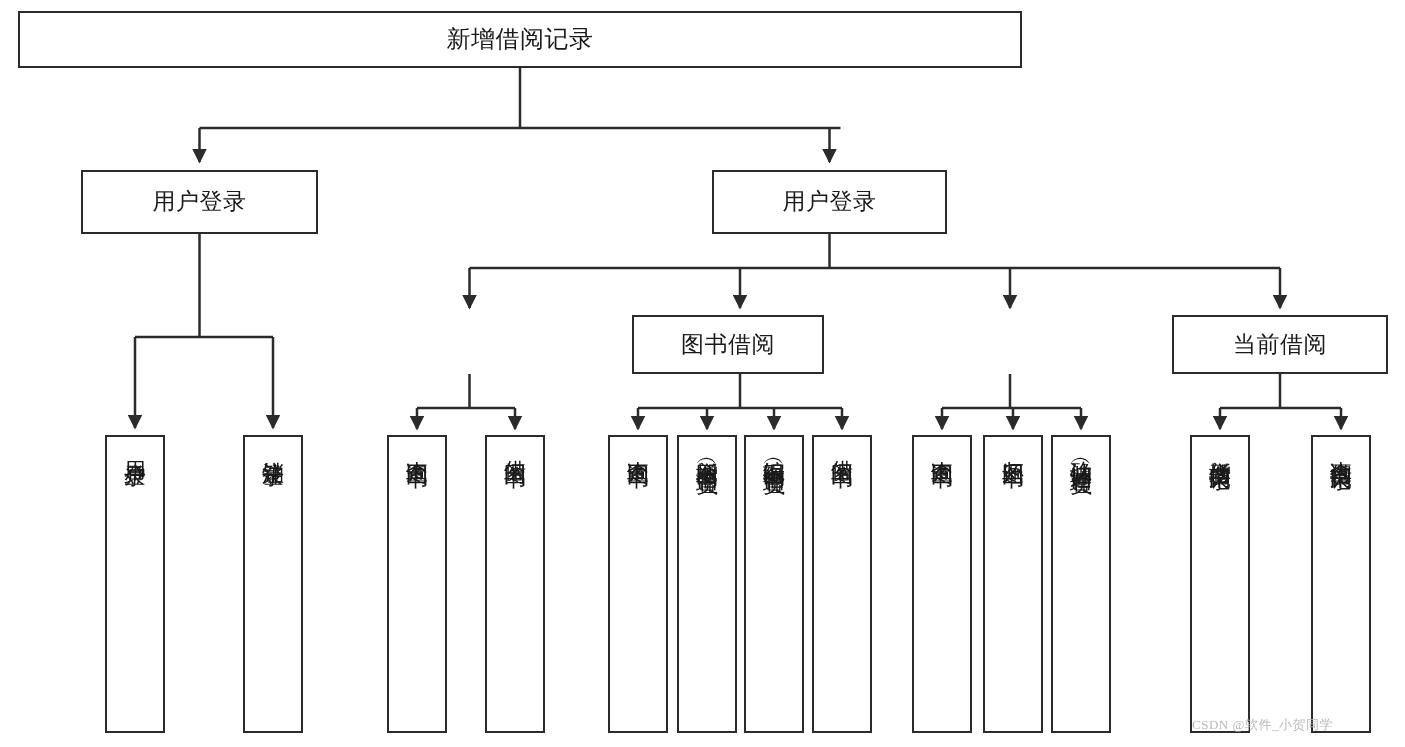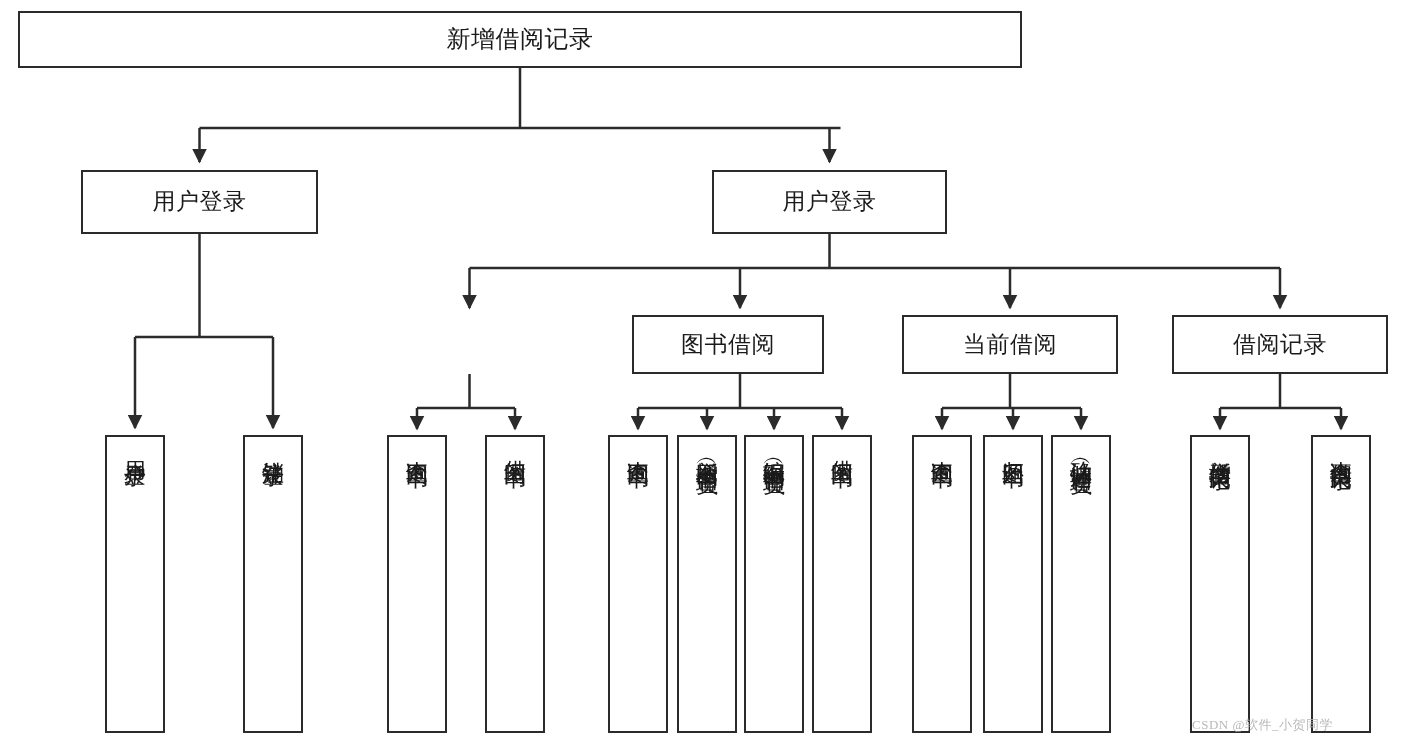--- a/index.html
+++ b/index.html
@@ -137,25 +137,22 @@
   <div class="node horiz" style="left:81px; top:170px; width:237px; height:64px;">
     <span class="node-label">用户登录</span>
   </div>
   <div class="node horiz" style="left:712px; top:170px; width:235px; height:64px;">
     <span class="node-label">用户登录</span>
   </div>
 
   <div class="node horiz" style="left:632px; top:315px; width:192px; height:59px;">
     <span class="node-label">图书借阅</span>
   </div>
-  <div class="node horiz" style="left:902px; top:315px; width:216px; height:59px;">
+  <div class="node horiz" style="left:1172px; top:315px; width:216px; height:59px;">
     <span class="node-label">当前借阅</span>
-  </div>
-  <div class="node horiz" style="left:1172px; top:315px; width:216px; height:59px;">
-    <span class="node-label">借阅记录</span>
   </div>
 
   <div class="node leaf" style="left:105px; top:435px; width:60px; height:298px;">
     <span class="node-label">用户登录</span>
   </div>
   <div class="node leaf" style="left:243px; top:435px; width:60px; height:298px;">
     <span class="node-label">注销登录</span>
   </div>
   <div class="node leaf" style="left:387px; top:435px; width:60px; height:298px;">
     <span class="node-label">查询图书</span>

